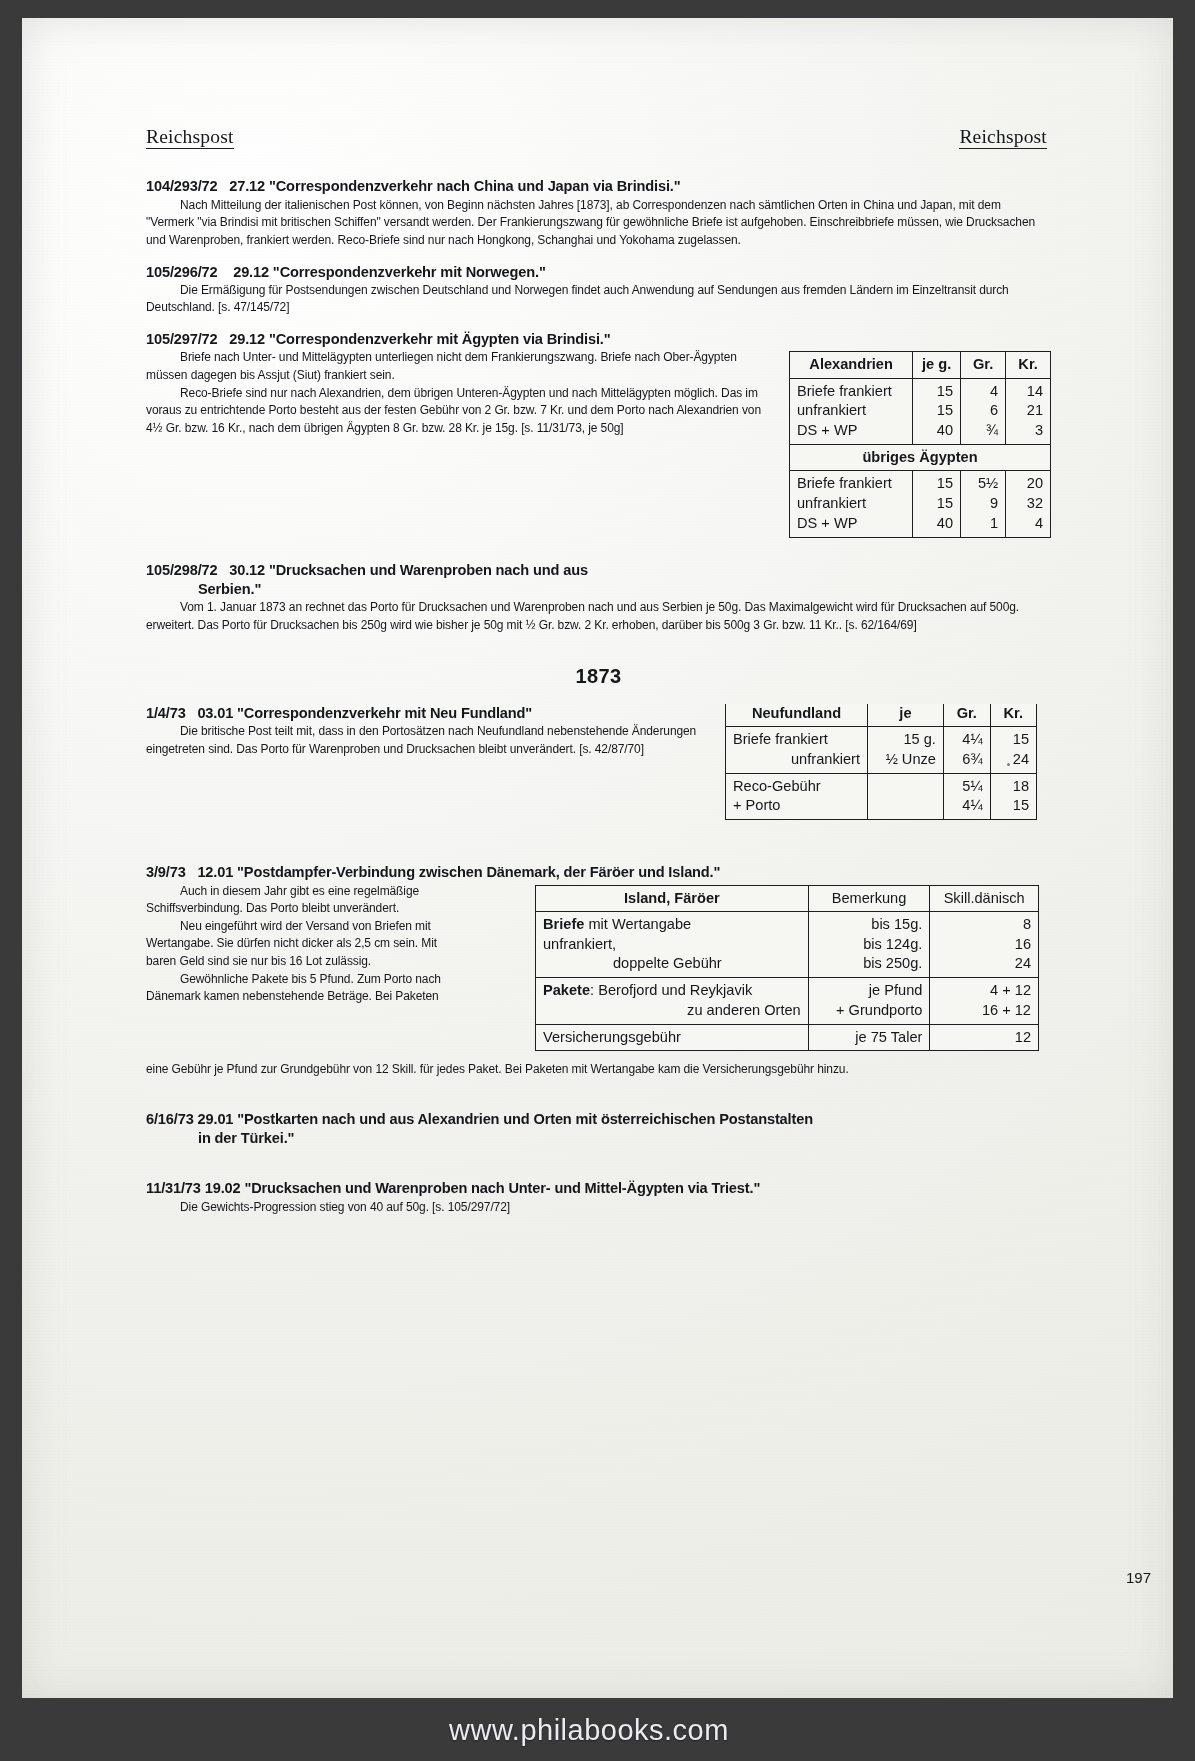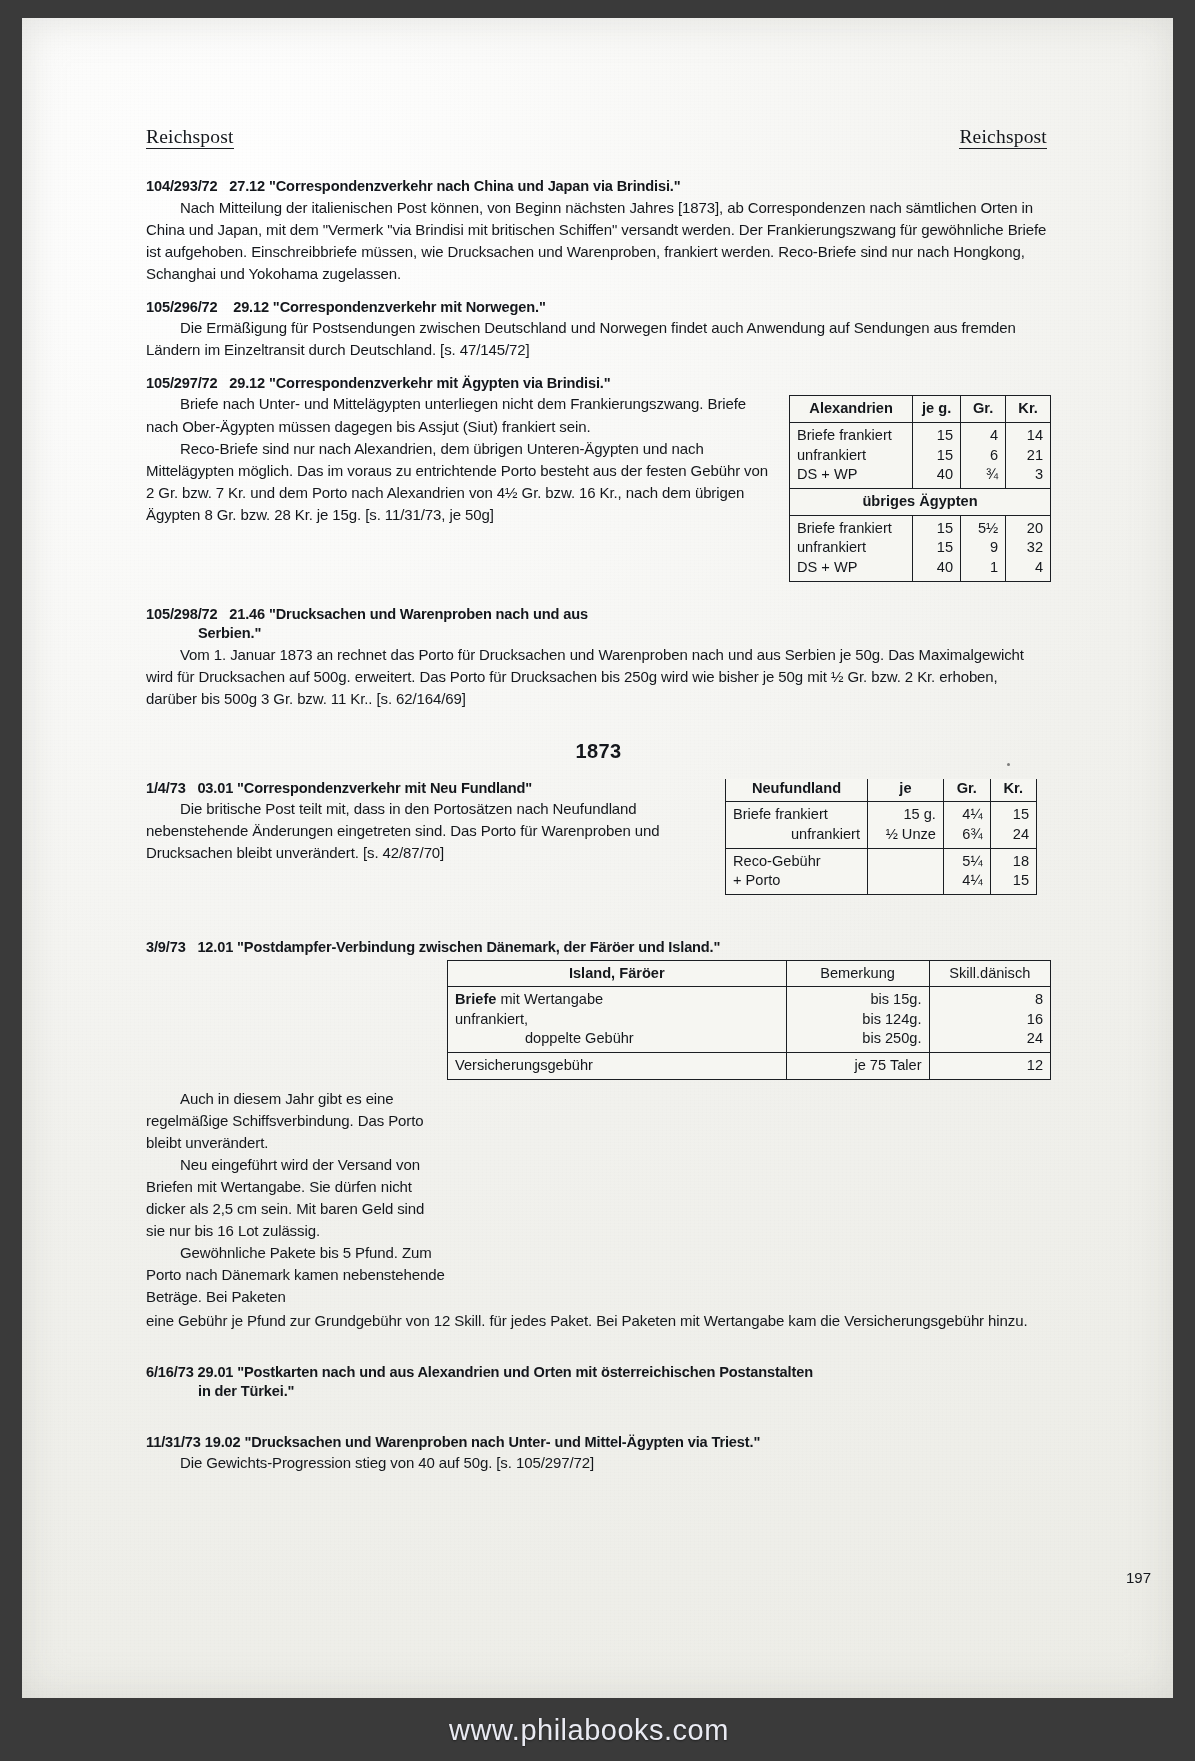--- a/index.html
+++ b/index.html
@@ -68,21 +68,21 @@
   
   .entry { margin-bottom: 13px; }
   .entry-title {
     font-weight: bold;
     font-size: 14.6px;
     line-height: 1.32;
     letter-spacing: -0.15px;
   }
   .entry-title .sub-ind { display:block; padding-left: 52px; }
   .body-text {
-    font-size: 15px;
+    font-size: 12px;
     line-height: 1.47;
     text-align: left;
     letter-spacing: -0.1px;
   }
   .body-text p { margin: 0; }
   .body-text p.ind { text-indent: 34px; }
 
   
   .flow { overflow: hidden; }
 
@@ -129,22 +129,22 @@
 
   .tbl-nfl {
     float: right;
     margin: -4px 14px 6px 16px;
     width: 312px;
   }
   .tbl-nfl td, .tbl-nfl th { padding: 3px 8px; }
 
   .tbl-island {
     float: right;
-    margin: 2px 0 8px 14px;
-    width: 604px;
+    margin: 2px 12px 8px 14px;
+    width: 504px;
   }
   .tbl-island td, .tbl-island th { padding: 3px 9px; }
 
   .narrow-col { width: 300px; }
 
   .clear { clear: both; }
 
   .footer-page {
     position: absolute;
     right: 22px;
@@ -278,21 +278,21 @@
         <div class="body-text">
           <p class="ind">Briefe nach Unter- und Mittelägypten unterliegen nicht dem Frankierungszwang. Briefe nach Ober-Ägypten müssen dagegen bis Assjut (Siut) frankiert sein.</p>
           <p class="ind">Reco-Briefe sind nur nach Alexandrien, dem übrigen Unteren-Ägypten und nach Mittelägypten möglich. Das im voraus zu entrichtende Porto besteht aus der festen Gebühr von 2 Gr. bzw. 7 Kr. und dem Porto nach Alexandrien von 4½ Gr. bzw. 16 Kr., nach dem übrigen Ägypten 8 Gr. bzw. 28 Kr. je 15g.   [s. 11/31/73, je 50g]</p>
         </div>
       </div>
     </div>
 
     <div class="entry" style="clear:both; padding-top:4px;">
       <div class="entry-title">
         <span>105/298/72</span>&nbsp;&nbsp;
-        <span>21.46</span>
+        <span>30.12</span>
         <span>"Drucksachen und Warenproben nach und aus</span>
         <span class="sub-ind">Serbien."</span>
       </div>
       <div class="body-text">
         <p class="ind">Vom 1. Januar 1873 an rechnet das Porto für Drucksachen und Warenproben nach und aus Serbien je 50g. Das Maximalgewicht wird für Drucksachen auf 500g. erweitert. Das Porto für Drucksachen bis 250g wird wie bisher je 50g mit ½ Gr. bzw. 2 Kr. erhoben, darüber bis 500g 3 Gr. bzw. 11 Kr..    [s. 62/164/69]</p>
       </div>
     </div>
 
     <div class="year">1873</div>
 
@@ -382,20 +382,34 @@
               <div>bis 124g.</div>
               <div>bis 250g.</div>
             </td>
             <td class="rgt rowstack">
               <div>8</div>
               <div>16</div>
               <div>24</div>
             </td>
           </tr>
           <tr>
+            <td class="rowstack lft">
+              <div><b class="inline">Pakete</b><span>: Berofjord und Reykjavik</span></div>
+              <div class="rgt">zu anderen Orten</div>
+            </td>
+            <td class="rgt rowstack">
+              <div>je Pfund</div>
+              <div>+ Grundporto</div>
+            </td>
+            <td class="rgt rowstack">
+              <div>4 + 12</div>
+              <div>16 + 12</div>
+            </td>
+          </tr>
+          <tr>
             <td class="lft">Versicherungsgebühr</td>
             <td class="rgt">je 75 Taler</td>
             <td class="rgt">12</td>
           </tr>
         </tbody>
           </table>
 
         <div class="body-text narrow-col" style="float:left; width:300px;">
           <p class="ind">Auch in diesem Jahr gibt es eine regelmäßige Schiffsverbindung. Das Porto bleibt unverändert.</p>
           <p class="ind">Neu eingeführt wird der Versand von Briefen mit Wertangabe. Sie dürfen nicht dicker als 2,5 cm sein. Mit baren Geld sind sie nur bis 16 Lot zulässig.</p>

